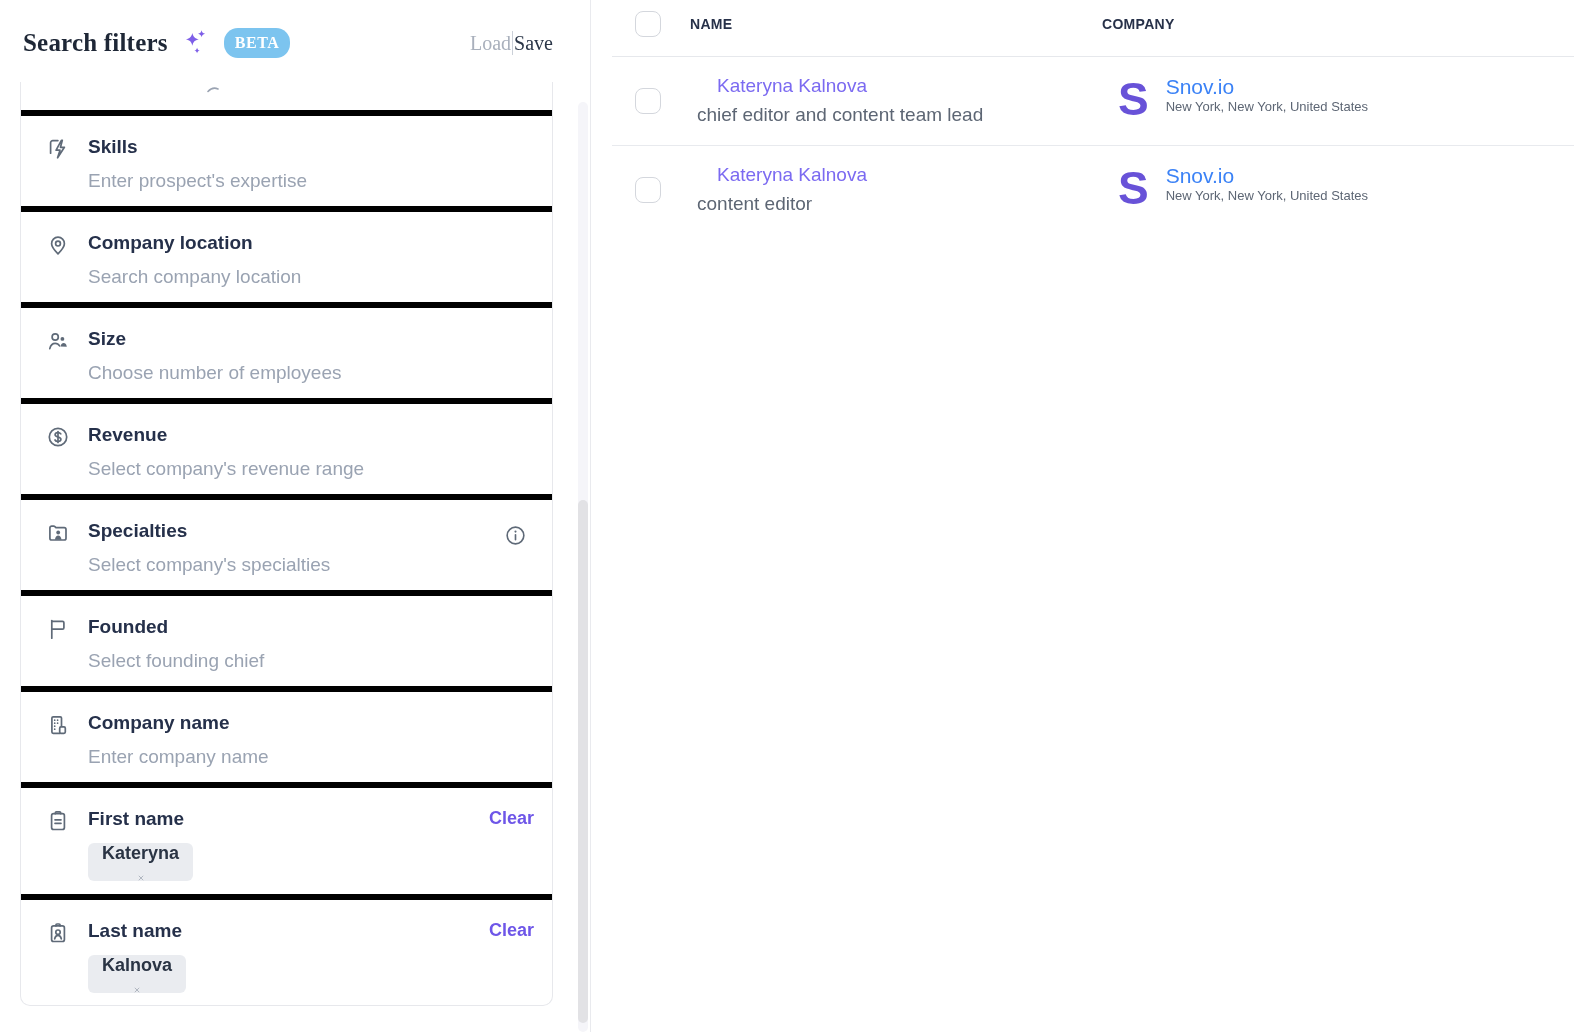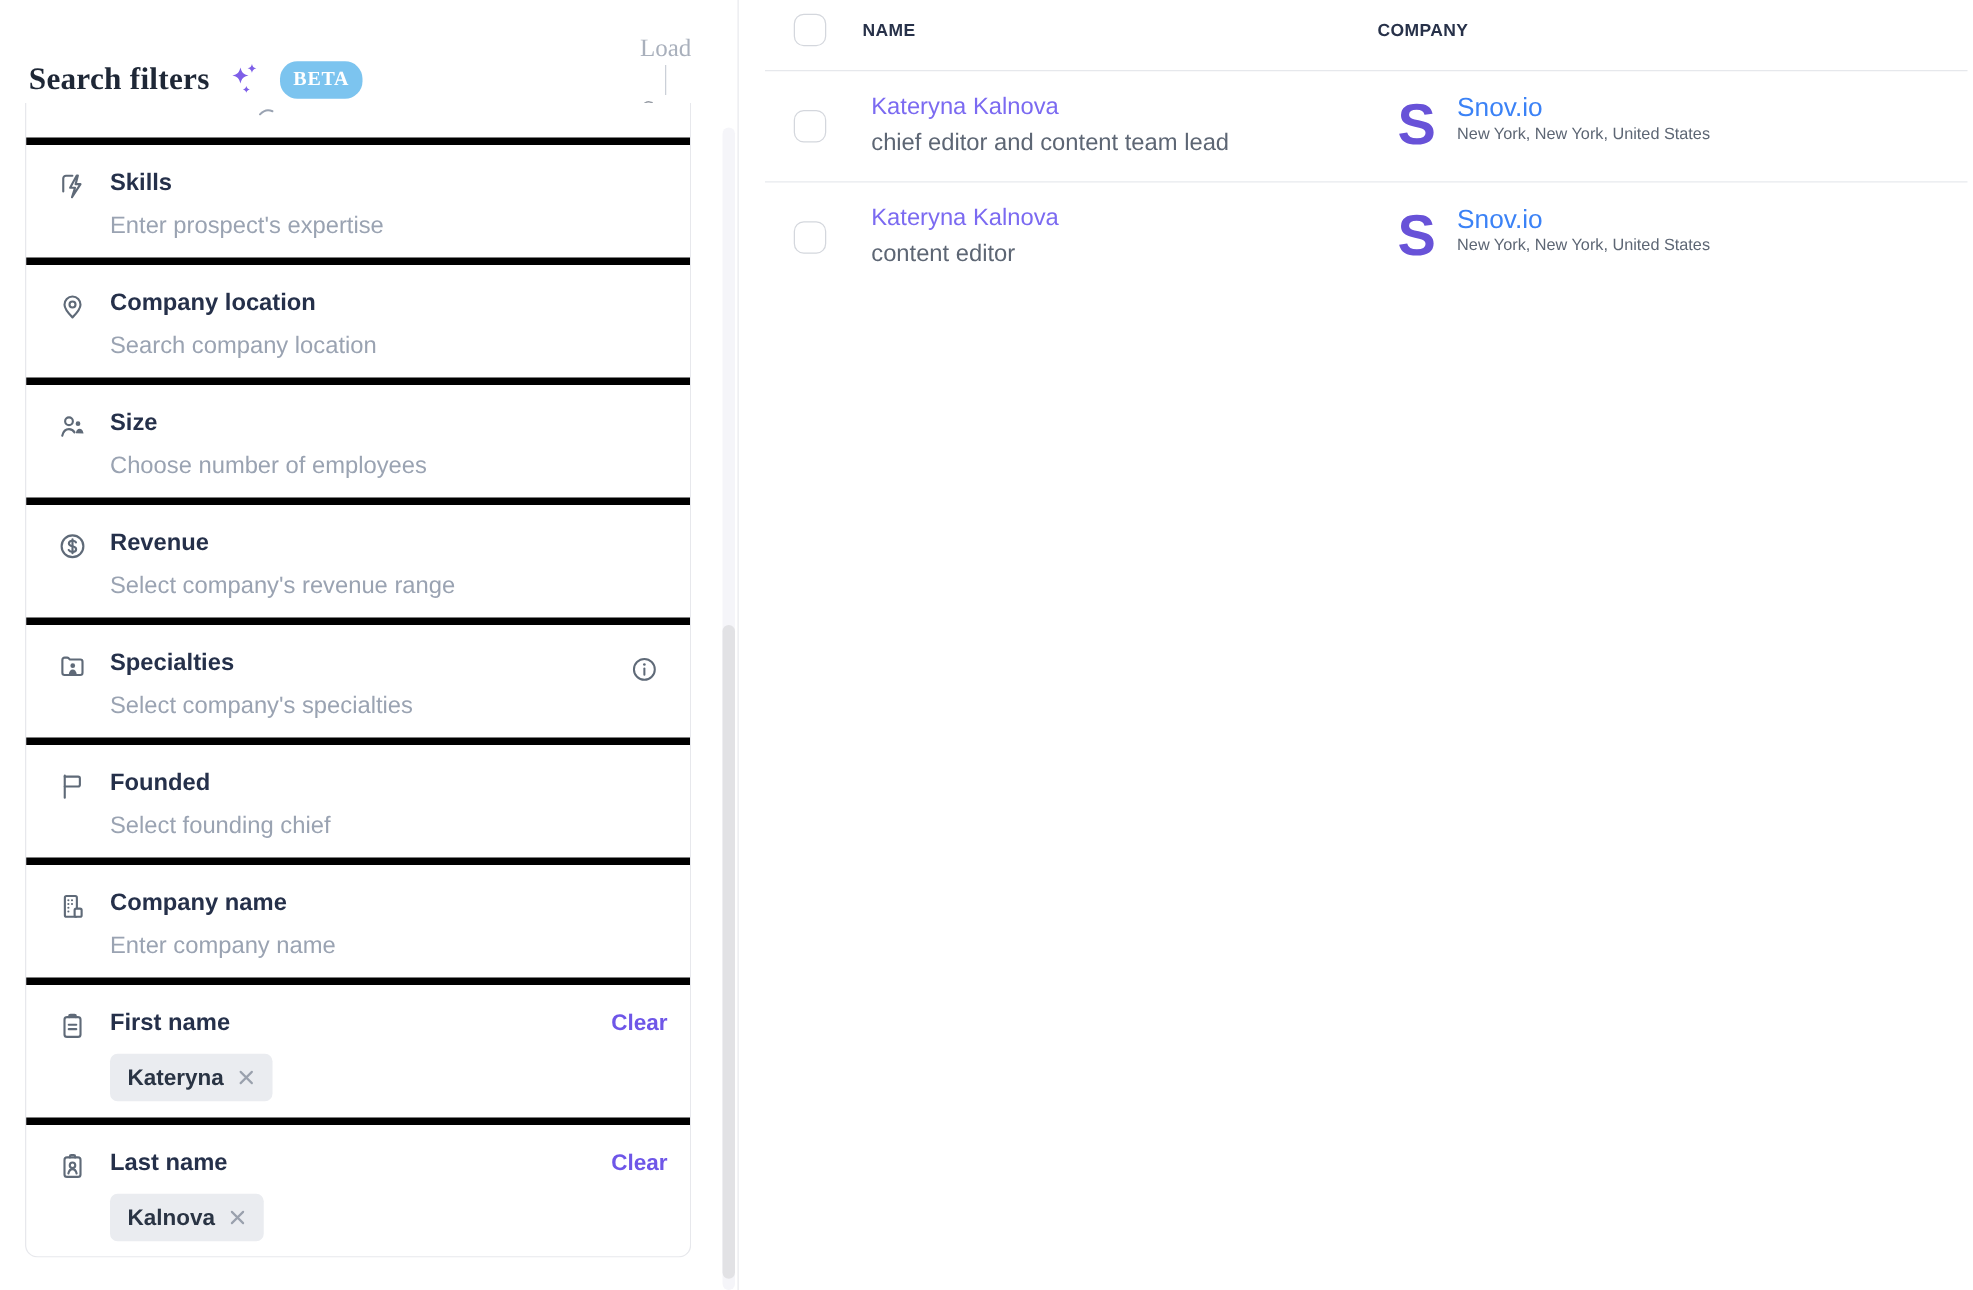--- a/index.html
+++ b/index.html
@@ -6,63 +6,63 @@
   html,body { background:#fff; }
   body { font-family:"Liberation Sans", sans-serif; }
   .app { position:relative; width:1578px; height:1032px; background:#fff; overflow:hidden; }
 
   
   .panel-header { position:absolute; left:23px; top:28px; width:530px; display:flex; align-items:center; justify-content:space-between;font-family:Liberation Serif, serif; }
   .title-wrap { display:flex; align-items:center; gap:13px; }
   .panel-title { font-size:25px; font-weight:800; color:#1e2736; letter-spacing:.2px; }
   .sparkles { width:30px; height:30px; display:inline-block; }
   .beta { display:inline-flex; align-items:center; background:#7cc4ef; color:#fff; font-size:16px; font-weight:700; letter-spacing:.6px; padding:6px 11px; border-radius:14px; }
-  .header-actions { display:flex; align-items:center; gap:1px;flex-direction:column; }
+  .header-actions { display:flex; align-items:center; gap:1px; }
   .header-actions button { background:none; border:none; font-family:inherit; font-size:20px; cursor:pointer; }
   .load-btn { color:#a9b0bc; }
   .save-btn { color:#2b3648; font-weight:500; }
   .hdr-sep { width:1px; height:24px; background:#cbd0d8; display:inline-block; }
 
   
   .filter-card { position:absolute; left:20px; top:82px; width:533px; height:924px;
     border:1px solid #e7e8ec; border-top:none; border-radius:0 0 10px 10px; background:#fff; }
   [data-list] { display:contents; }
   .partial-row { position:relative; height:28px; }
   .remnant { position:absolute; left:186px; top:4px; }
   .filter-row { position:relative; height:96px; border-top:6px solid #000000; cursor:pointer; }
   .filter-row.tall { height:112px; }
   .f-icon { position:absolute; left:25px; top:21px; width:24px; height:24px; color:#5f6a78; }
   .f-icon svg { width:24px; height:24px; display:block; }
   .f-title { position:absolute; left:67px; top:20px; font-size:19px; font-weight:700; color:#25304a; }
   .f-sub { position:absolute; left:67px; top:54px; font-size:19px; color:#9aa3b2; }
   .f-info { position:absolute; right:25px; top:24px; width:23px; height:23px; color:#5f6a78; cursor:pointer; }
   .f-info svg { width:23px; height:23px; display:block; }
   .f-clear { position:absolute; right:18px; top:20px; background:none; border:none; font-family:inherit; font-size:18px; font-weight:700; color:#6e56e8; cursor:pointer; }
-  .chip { position:absolute; left:67px; top:55px; height:38px; display:inline-flex; align-items:center; gap:11px; background:#eaecf0; border-radius:6px; padding:0 14px; }
+  .chip { position:absolute; left:67px; top:55px; height:38px; display:inline-flex; align-items:center; gap:11px; background:#eaecf0; border-radius:6px; padding:0 14px;flex-direction:column; }
   .chip-text { font-size:18px; font-weight:700; color:#2a3444; }
   .chip-x { cursor:pointer; display:block; }
 
   
   .v-divider { position:absolute; left:590px; top:0; width:1px; height:1032px; background:#e9eaee; }
   .scroll-track { position:absolute; left:578px; top:102px; width:10px; height:930px; background:#f5f5f9; border-radius:6px; }
   .scroll-thumb { position:absolute; left:0; top:398px; width:10px; height:523px; background:#e2e2e5; border-radius:6px; }
 
   
   .results { position:absolute; left:612px; top:0; width:962px; }
   .thead { position:relative; height:57px; border-bottom:1px solid #e6e8ec; }
   .cb { position:absolute; left:23px; width:26px; height:26px; border:1.5px solid #d4d7dd; border-radius:8px; background:#fff; cursor:pointer; }
   .thead .cb { top:11px; }
   .th { position:absolute; top:16px; font-size:14px; font-weight:700; color:#273149; letter-spacing:.3px; }
   .th-name { left:78px; }
   .th-company { left:490px; }
   .t-row { position:relative; height:89px; }
   [data-list="table.rows"] > div:first-of-type { border-bottom:1px solid #e8eaee; }
   .t-row .cb { top:31px; }
   .cell-name { position:absolute; left:85px; top:18px; }
-  .p-name { font-size:19px; color:#7b6af1; text-decoration:none; cursor:pointer; display:inline-block; }
+  .p-name { font-size:19px; color:#7b6af1; text-decoration:none; cursor:pointer; display:inline-block;margin-left:20px; }
   .p-role { margin-top:7px; font-size:19px; color:#5d6674; }
   .cell-company { position:absolute; left:506px; top:18px; display:flex; gap:17px; }
   .logo { font-size:46px; font-weight:800; color:#6852d8; line-height:.95; margin-top:3px; }
   .c-name { font-size:21px; font-weight:400; color:#3b82f6; text-decoration:none; cursor:pointer; display:inline-block; }
   .c-loc { margin-top:0; font-size:13px; color:#5d6674; }
 </style>
 </head>
 <body>
 
 <div class="app">

